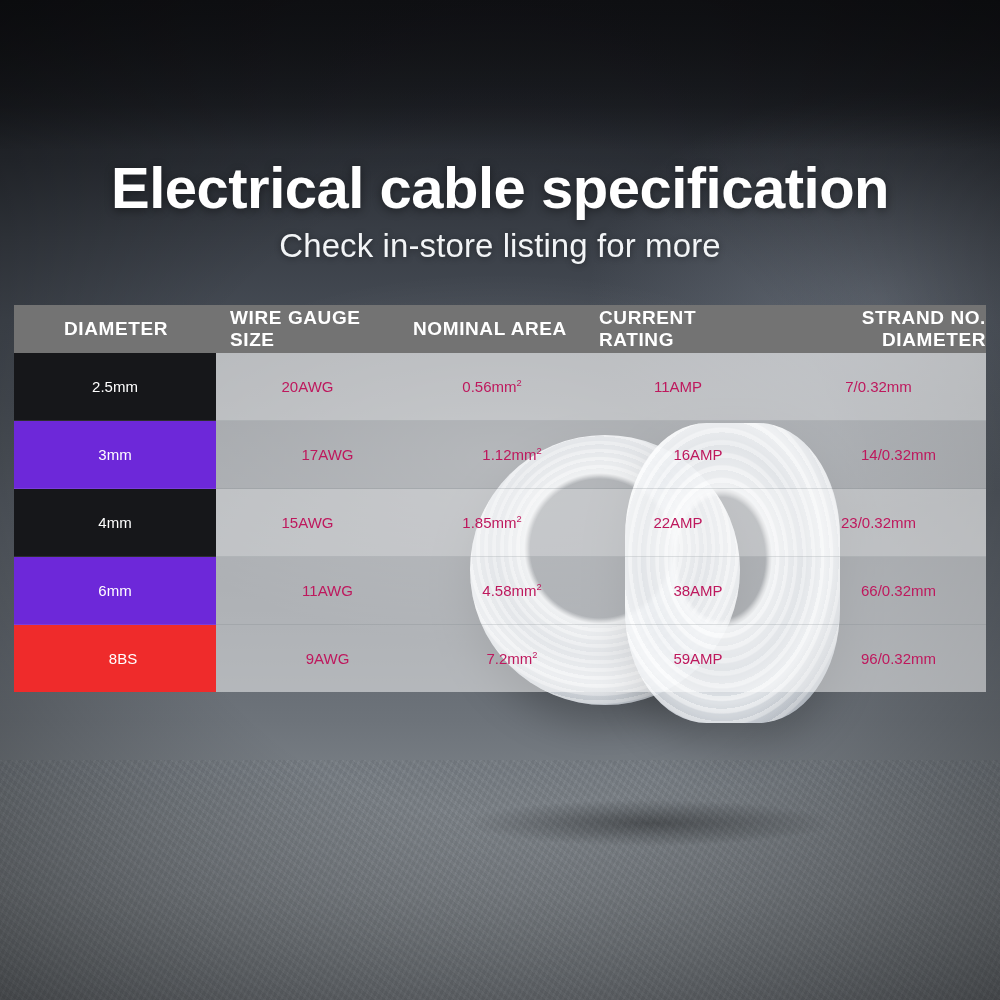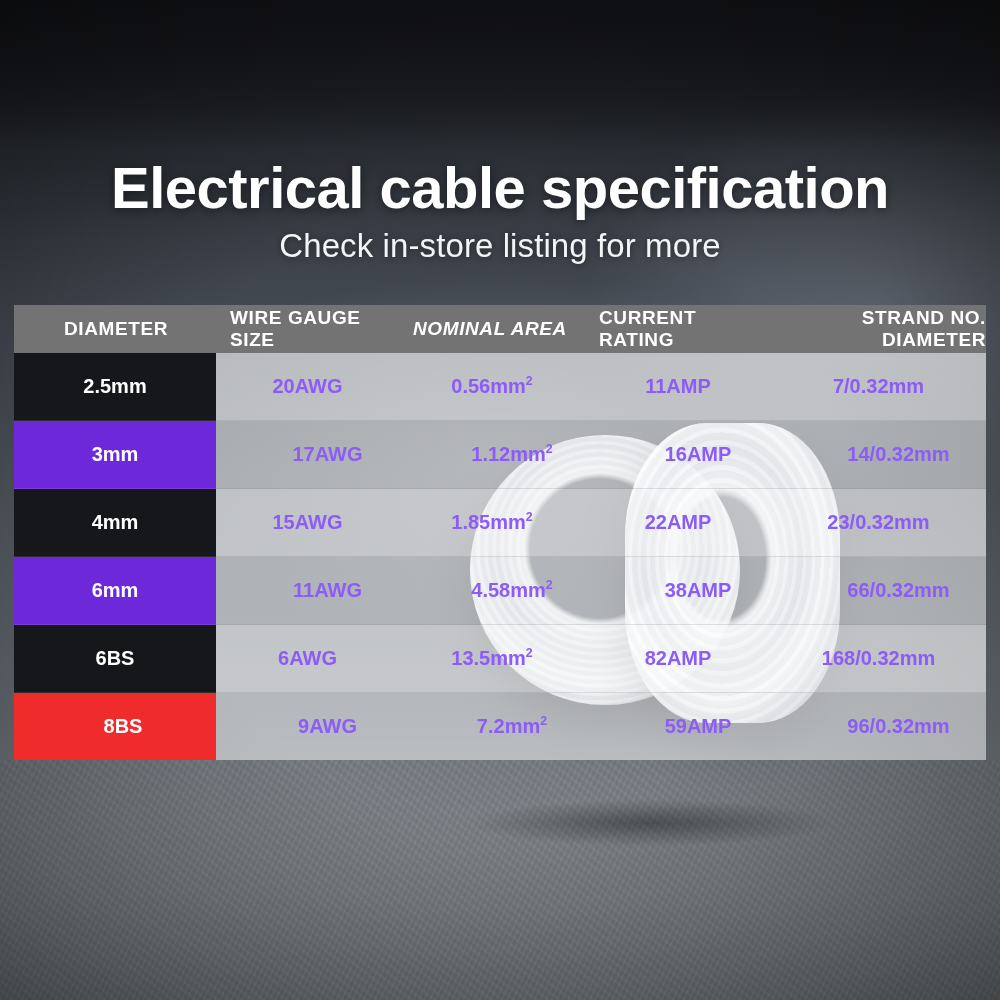--- a/index.html
+++ b/index.html
@@ -188,47 +188,47 @@
     background: #737373;
     color: #ffffff;
     font-size: 19px;
     font-weight: 700;
     letter-spacing: 0.6px;
     text-align: left;
     vertical-align: middle;
   }
   .head-row th.c0 { padding-left: 50px; }
   .head-row th.c1 { padding-left: 14px; }
-  .head-row th.c2 { padding-left: 14px; font-style: italic; }
+  .head-row th.c2 { padding-left: 14px; }
   .head-row th.c3 { padding-left: 14px; }
   .head-row th.c4 { padding-left: 14px; text-align: right; }
 
   .body-row td {
     height: 67px;
-    font-size: 20px;
-    font-weight: 700;
+    font-size: 15px;
+    font-weight: 400;
     vertical-align: middle;
     text-align: center;
   }
   .cell-diam {
     background: #16171a;
     color: #ffffff;
     border-bottom: 1px solid rgba(255,255,255,0.10);
   }
   .cell-diam.alt {
     background: #6d28d9;
   }
   .cell-diam.highlight {
     background: #ef2b2b;
     color: #ffffff;
     border-bottom: none;
     padding-left: 16px;
   }
   .cell-data {
-    color: #8b5cf6;
+    color: #be185d;
     background: rgba(255,255,255,0.62);
     border-bottom: 1px solid rgba(120,126,134,0.22);
   }
   .cell-data.alt {
     background: rgba(255,255,255,0.50);
     padding-left: 40px;
   }
   .cell-data.last {
     border-bottom: none;
     margin-left: 48px;
@@ -310,27 +310,20 @@
         <td class="cell-data"><span>23/0.32mm</span></td>
       </tr>
       <tr class="body-row">
         <td class="cell-diam alt">6mm</td>
         <td class="cell-data alt"><span>11AWG</span></td>
         <td class="cell-data alt"><span>4.58mm</span><sup>2</sup></td>
         <td class="cell-data alt"><span>38AMP</span></td>
         <td class="cell-data alt"><span>66/0.32mm</span></td>
       </tr>
       <tr class="body-row">
-        <td class="cell-diam">6BS</td>
-        <td class="cell-data"><span>6AWG</span></td>
-        <td class="cell-data"><span>13.5mm</span><sup>2</sup></td>
-        <td class="cell-data"><span>82AMP</span></td>
-        <td class="cell-data"><span>168/0.32mm</span></td>
-      </tr>
-      <tr class="body-row">
         <td class="cell-diam highlight">8BS</td>
         <td class="cell-data alt last"><span>9AWG</span></td>
         <td class="cell-data alt last"><span>7.2mm</span><sup>2</sup></td>
         <td class="cell-data alt last"><span>59AMP</span></td>
         <td class="cell-data alt last"><span>96/0.32mm</span></td>
       </tr>
     </tbody>
   </table>
 
 </div>

